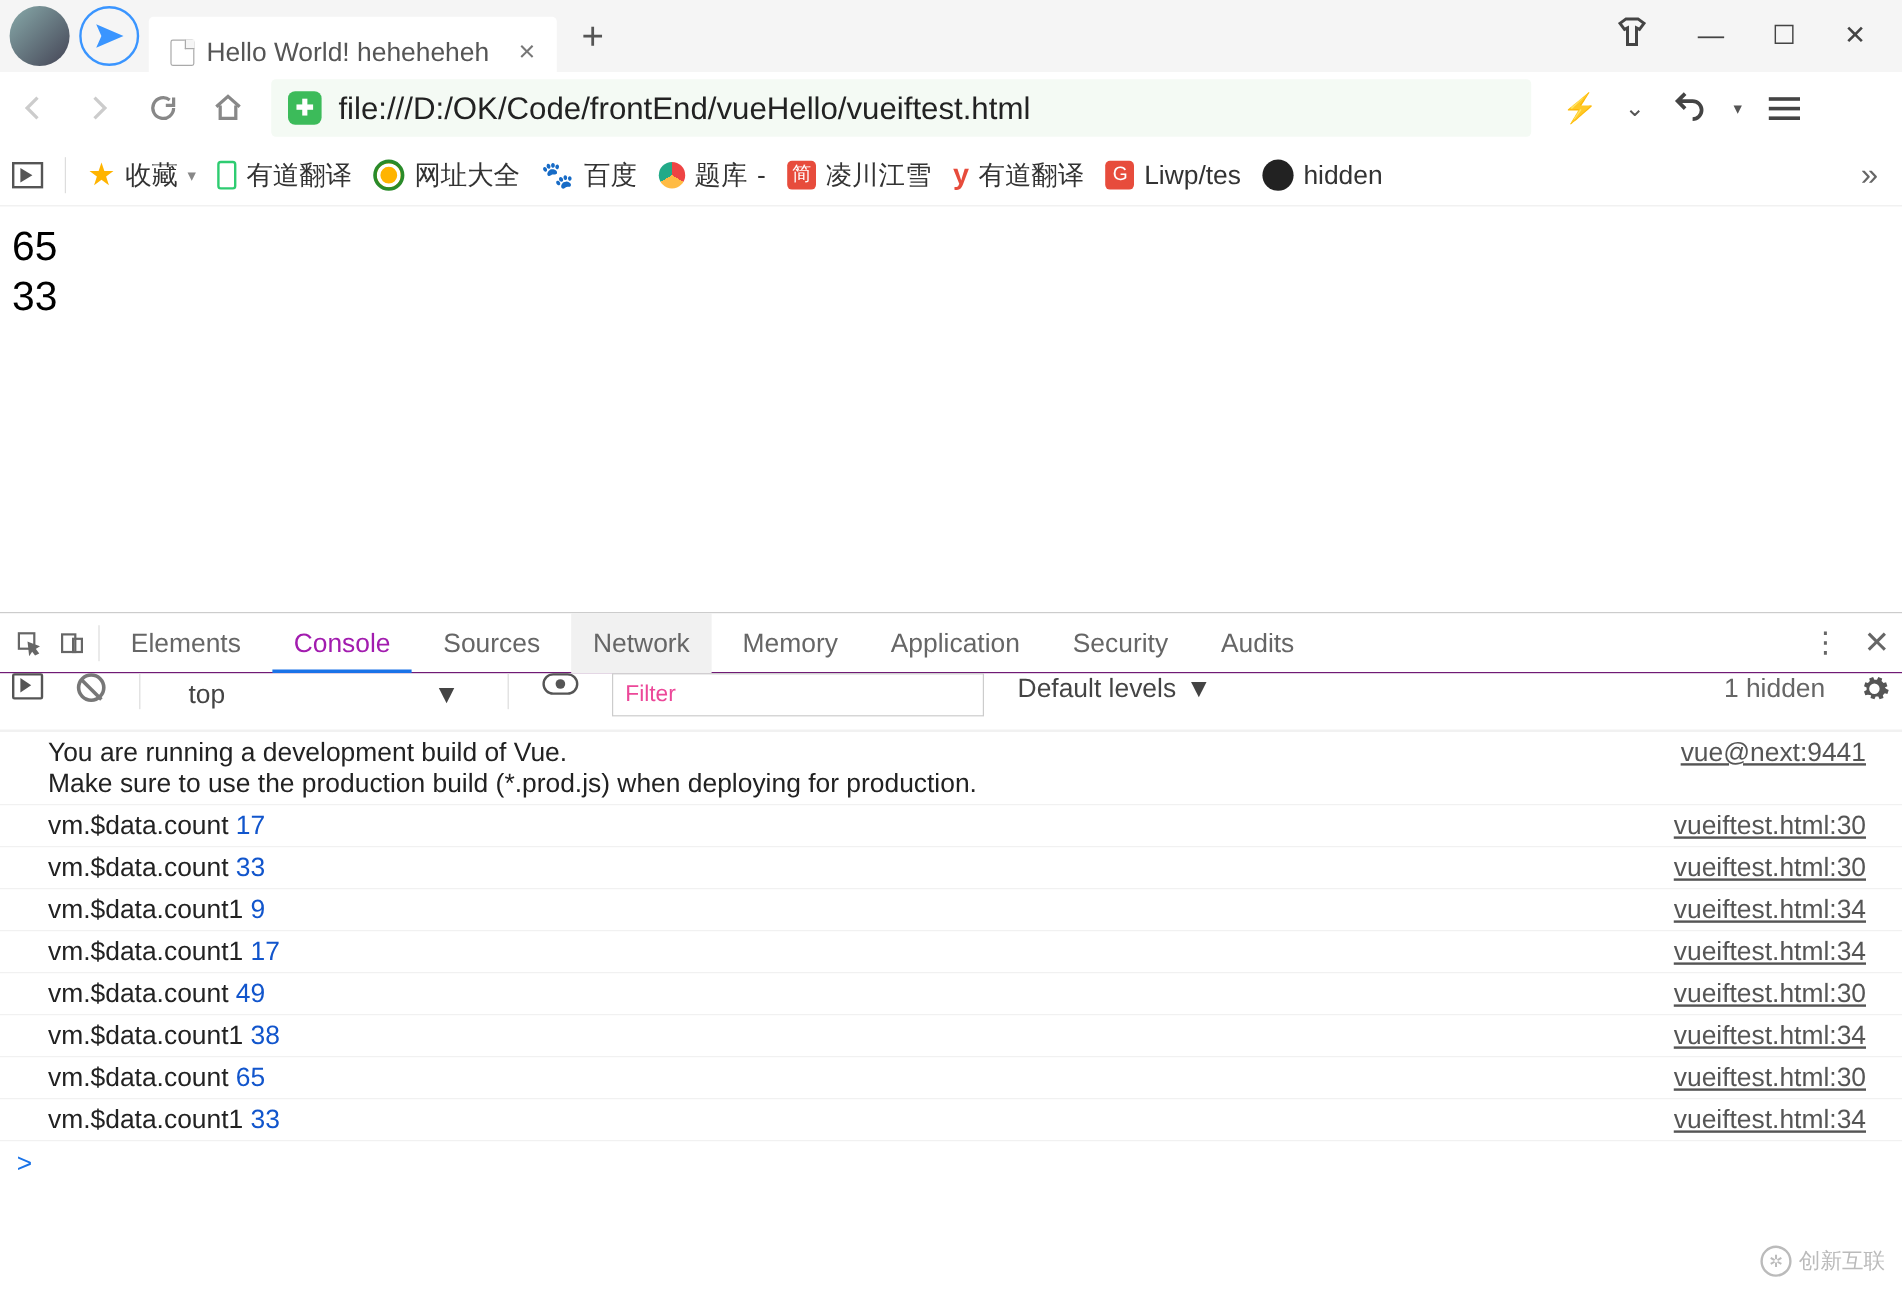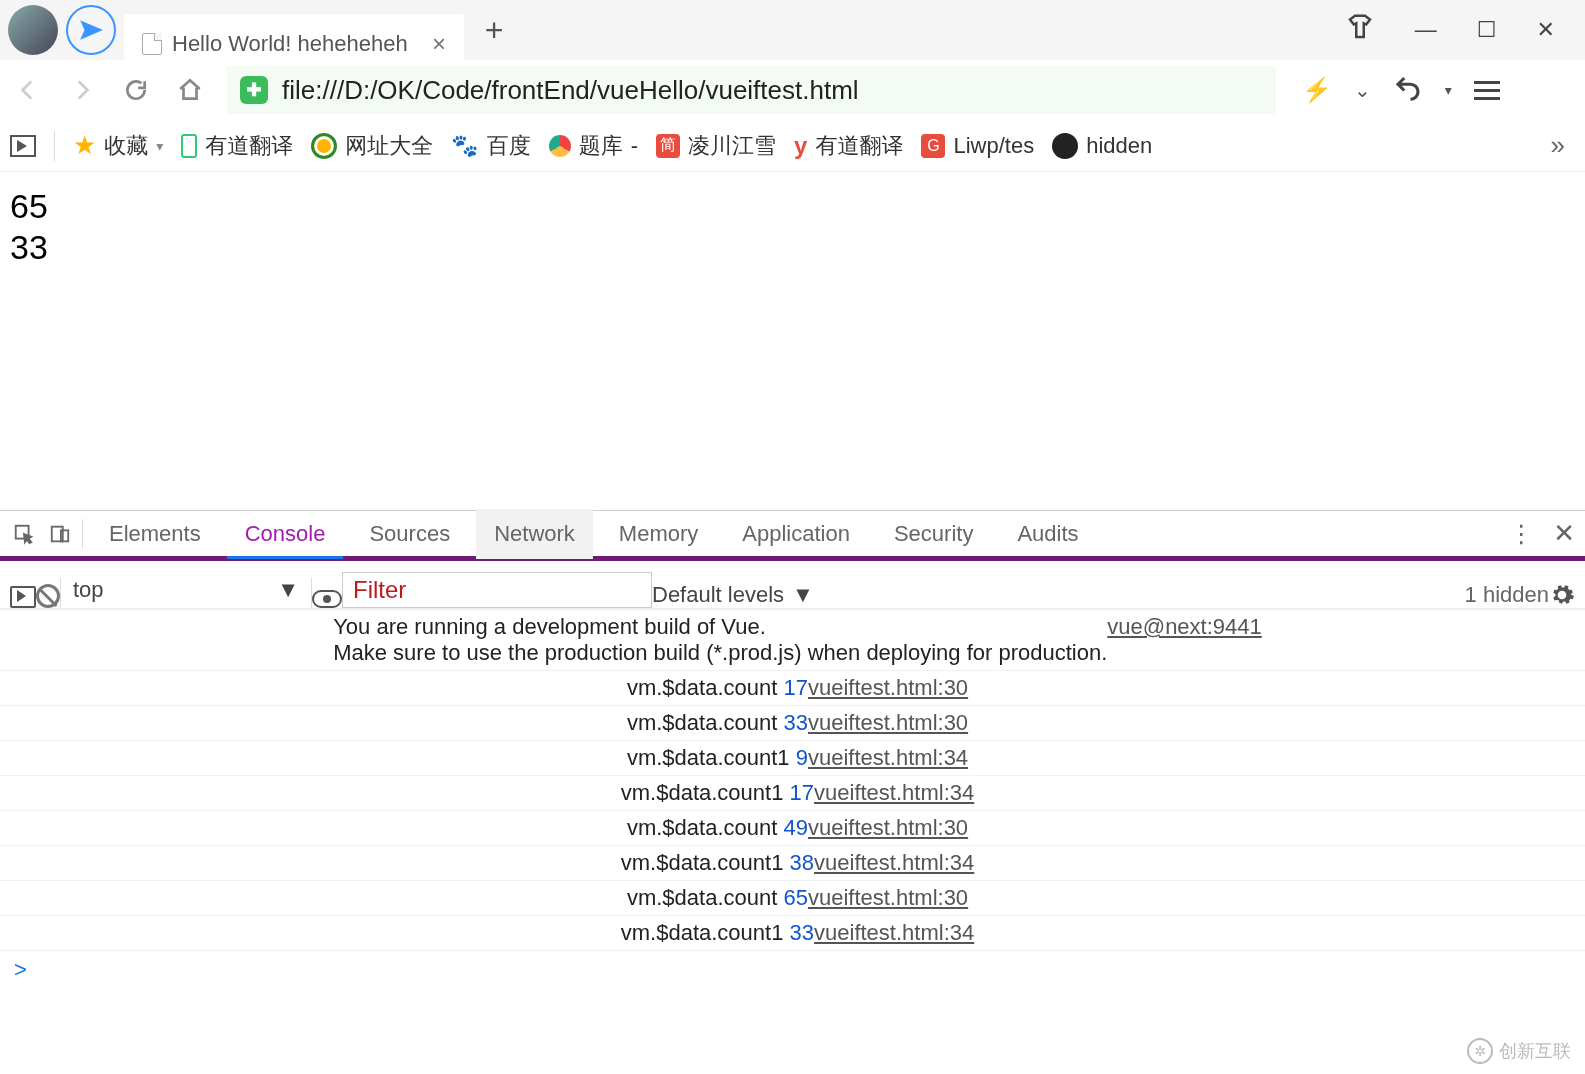--- a/index.html
+++ b/index.html
@@ -53,46 +53,46 @@
     .g-ico{background:#e74c3c;border-radius:50%;}
     .gh-ico{width:26px;height:26px;background:#222;border-radius:50%;}
     .more{font-size:26px;color:#666;margin-left:auto;margin-right:10px;}
 
     
     .page { padding: 14px 10px; font-family: "Times New Roman", serif; font-size: 34px; color: #000; }
     .page div{line-height:1.2;}
 
     
     .devtools { position:absolute; left:0; right:0; bottom:0; top: 510px; border-top: 1px solid #ccc; background:#fff; display:flex; flex-direction:column;}
-    .dt-tabs { height: 50px; display:flex; align-items:center; padding:0 10px; gap:8px; border-bottom:5px solid #701a75;}
+    .dt-tabs { height: 50px; display:flex; align-items:center; padding:0 10px; gap:8px; border-bottom:1px solid #701a75;}
     .dt-ico{width:28px;height:28px;display:flex;align-items:center;justify-content:center;color:#666;cursor:pointer;}
     .dt-ico svg{width:22px;height:22px;stroke:#666;fill:none;stroke-width:2;}
     .dt-tab{padding:0 18px;height:50px;display:flex;align-items:center;font-size:22px;color:#666;cursor:pointer;}
     .dt-tab.active{color:#a21caf;box-shadow:inset 0 -3px 0 #1a73e8;}
     .dt-tab.hl{background:#f1f1f1;}
     .dt-right{margin-left:auto;display:flex;align-items:center;gap:20px;}
     .dots{font-size:24px;color:#666;cursor:pointer;}
     .x{font-size:26px;color:#666;cursor:pointer;}
 
-    .dt-toolbar{height:48px;display:flex;align-items:flex-end;padding:0 10px;gap:0;border-bottom:1px solid #eee;}
+    .dt-toolbar{height:48px;display:flex;align-items:flex-start;padding:0 10px;gap:28px;border-bottom:1px solid #eee;}
     .play{width:26px;height:22px;border:2px solid #555;position:relative;border-radius:2px;}
     .play:after{content:"";position:absolute;left:5px;top:2px;border-left:9px solid #555;border-top:6px solid transparent;border-bottom:6px solid transparent;}
     .noentry{width:24px;height:24px;border:3px solid #777;border-radius:50%;position:relative;}
     .noentry:after{content:"";position:absolute;width:24px;height:3px;background:#777;top:9px;left:-3px;transform:rotate(45deg);}
     .ctx-select{width:250px;height:36px;display:flex;align-items:center;justify-content:space-between;padding:0 12px;font-size:22px;color:#444;}
     .eye{width:30px;height:18px;border:2px solid #555;border-radius:60%/100%;position:relative;}
     .eye:after{content:"";position:absolute;width:8px;height:8px;background:#555;border-radius:50%;left:9px;top:3px;}
-    .filter{flex:0 0 310px;height:36px;border:1px solid #ccc;padding:0 10px;font-size:24px;color:#b91c1c;display:flex;align-items:center;}
+    .filter{flex:0 0 310px;height:36px;border:1px solid #ccc;padding:0 10px;font-size:19px;color:#ec4899;display:flex;align-items:center;}
     .levels{font-size:22px;color:#444;display:flex;align-items:center;gap:8px;}
     .hidden-ct{margin-left:auto;font-size:22px;color:#666;}
     .gear{width:26px;height:26px;color:#555;}
     .gear svg{width:26px;height:26px;fill:#555;}
 
     .console-body{flex:1;font-family:Menlo,Consolas,monospace;font-size:22px;overflow:auto;}
-    .row{display:flex;justify-content:center;padding:4px 30px 4px 40px;border-bottom:1px solid #f1f1f1;}
+    .row{display:flex;justify-content:space-between;padding:4px 30px 4px 40px;border-bottom:1px solid #f1f1f1;}
     .row.first{border-top:1px solid #f1f1f1;}
     .msg{white-space:pre;color:#222;}
     .num{color:#1155cc;}
     .src{color:#555;text-decoration:underline;cursor:pointer;}
     .prompt{color:#1a73e8;padding:6px 14px;font-size:22px;}
 
     .watermark{position:absolute;right:14px;bottom:10px;font-size:18px;color:#bbb;display:flex;align-items:center;gap:6px;}
     .watermark .logo{width:26px;height:26px;border:2px solid #bbb;border-radius:50%;display:flex;align-items:center;justify-content:center;font-size:14px;}
   </style>
 </head>

